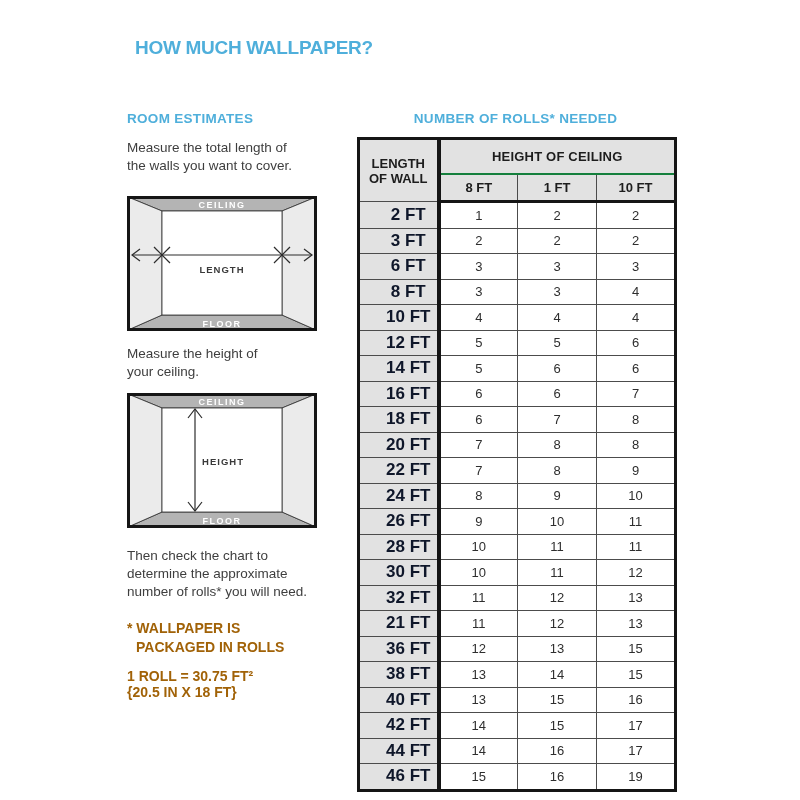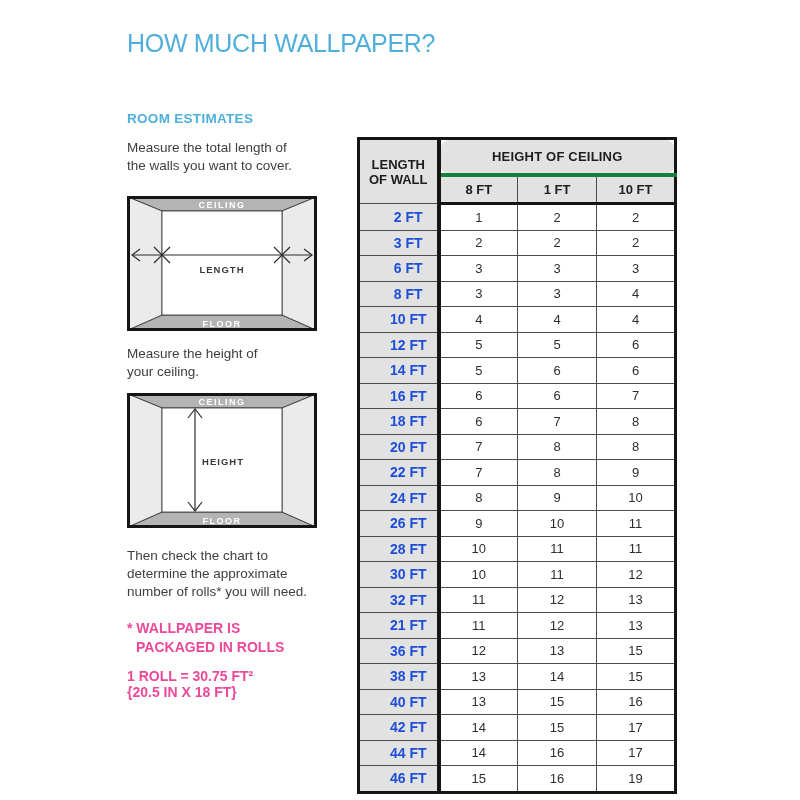--- a/index.html
+++ b/index.html
@@ -2,40 +2,40 @@
 <html style="--accent: #4fafdb;"><head>
 <meta charset="utf-8">
 <style>
   :root { --accent:#4fafdb; }
   html,body { margin:0; padding:0; background:#ffffff; }
   .page {
     position:relative; width:800px; height:800px; background:#ffffff;
     font-family:"Liberation Sans","DejaVu Sans",sans-serif; overflow:hidden;
   }
   .page-title {
-    position:absolute; left:127px; top:29px; margin:0;
-    font-size:25px; font-weight:normal; letter-spacing:-0.3px; color:var(--accent);
+    position:absolute; left:127px; top:29px; margin:8px;
+    font-size:19px; font-weight:bold; letter-spacing:-0.3px; color:var(--accent);
     white-space:nowrap;
   }
   .section-heading {
     position:absolute; margin:0; font-size:13.5px; font-weight:bold;
     letter-spacing:0.3px; color:var(--accent); white-space:nowrap;text-align:right;
   }
   .room-estimates-heading { left:127px; top:111px; }
   .table-heading { left:357px; top:111px; width:317px; text-align:center; }
   .body-text {
     position:absolute; left:127px; margin:0; font-size:13.5px; line-height:18px;
     color:#3e3e3e; white-space:pre-line;
   }
   .p1 { top:139px; }
   .p2 { top:345px; }
   .p3 { top:547px; }
   .bold-note {
     position:absolute; left:127px; margin:0; font-size:14px; font-weight:bold;
-    line-height:19px; color:#ec4899; white-space:pre-line;
+    line-height:19px; color:#a16207; white-space:pre-line;
   }
   .note1 { top:619px; padding-left:9px; text-indent:-9px; }
   .note2 { top:668px; line-height:16px; }
   .room-svg { position:absolute; left:127px; width:190px; height:135px; }
   .room-svg.d1 { top:196px; }
   .room-svg.d2 { top:393px; }
   .room-svg text {
     font-family:"Liberation Sans","DejaVu Sans",sans-serif; font-weight:bold;
   }
   .panel-label { font-size:9px; fill:#ffffff; letter-spacing:1.5px; }
@@ -49,24 +49,24 @@
   .rolls-table col.c0 { width:80px; }
   .rolls-table col.c1, .rolls-table col.c2, .rolls-table col.c3 { width:79px; }
   .rolls-table th, .rolls-table td {
     border:1.5px solid #4c4c4c; text-align:center; vertical-align:middle;
     padding:0; font-size:13px; color:#2e2e2e;
   }
   .rolls-table thead th { background:#e2e2e2; font-weight:bold; color:#1d1d1d; }
   .rolls-table th.wall-header {
     border-right:4px solid #151515; font-size:13px; line-height:15px; white-space:pre-line;
   }
-  .rolls-table th.group-header { height:33px; border-bottom:4px solid #15803d; letter-spacing:0.2px;border-radius:14px; }
+  .rolls-table th.group-header { height:33px; border-bottom:2px solid #15803d; letter-spacing:0.2px; }
   .rolls-table thead tr.sub-row th { height:25px; border-bottom:3px solid #151515; }
   .rolls-table tbody th {
-    background:#e2e2e2; font-weight:bold; font-size:14px; color:#1d4ed8;
+    background:#e2e2e2; font-weight:bold; font-size:17px; color:#0f172a;
     border-right:4px solid #151515; height:24.5px;padding-left:20px;
   }
   .rolls-table tbody td { background:#ffffff; height:24.5px; }
 </style>
 </head>
 <body>
 
 <div class="page">
 
   <h1 class="page-title">HOW MUCH WALLPAPER?</h1>
@@ -118,20 +118,21 @@
   </svg>
 
   <p class="body-text p3">Then check the chart to
 determine the approximate
 number of rolls* you will need.</p>
   <p class="bold-note note1">* WALLPAPER IS
 PACKAGED IN ROLLS</p>
   <p class="bold-note note2">1 ROLL = 30.75 FT²
 {20.5 IN X 18 FT}</p>
 
+  <h2 class="section-heading table-heading">NUMBER OF ROLLS* NEEDED</h2>
 
   <table class="rolls-table">
     <colgroup>
       <col class="c0">
         <col class="c1">
         <col class="c2">
         <col class="c3">
     </colgroup>
     <thead>
       <tr>

